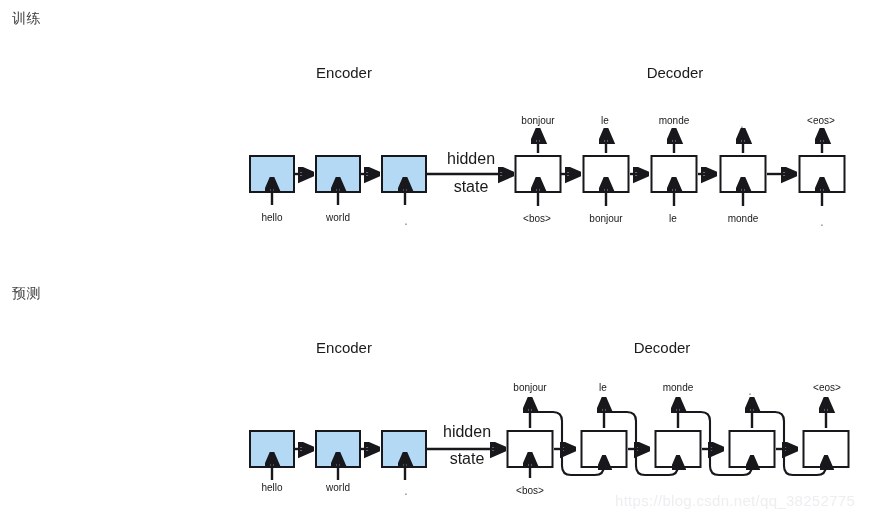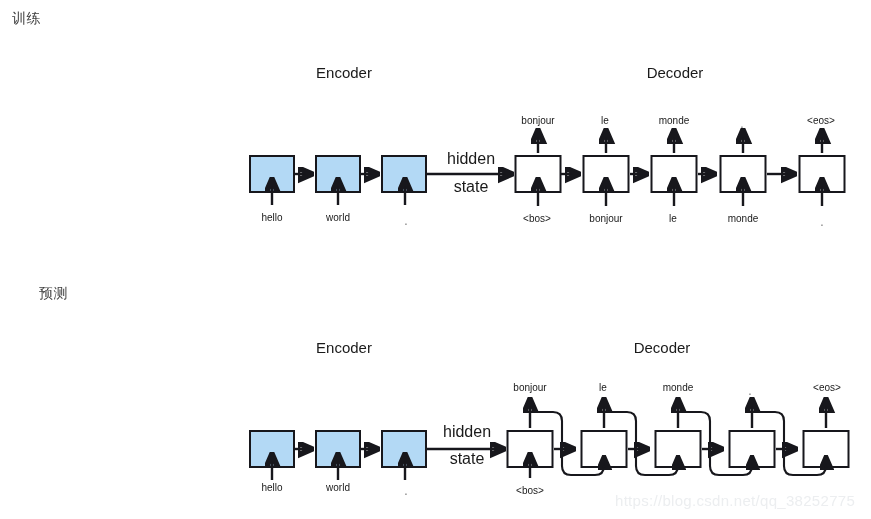--- a/index.html
+++ b/index.html
@@ -149,21 +149,21 @@
     <line x1="822" y1="206" x2="822" y2="180" marker-end="url(#ah)"></line>
 
     <line x1="538" y1="153" x2="538" y2="131" marker-end="url(#ah)"></line>
     <line x1="606" y1="153" x2="606" y2="131" marker-end="url(#ah)"></line>
     <line x1="674" y1="153" x2="674" y2="131" marker-end="url(#ah)"></line>
     <line x1="743" y1="153" x2="743" y2="131" marker-end="url(#ah)"></line>
     <line x1="822" y1="153" x2="822" y2="131" marker-end="url(#ah)"></line>
   </svg>
 </div>
 
-<div class="section-label" style="left:12px; top:285px;margin-left:27px;">预测</div>
+<div class="section-label" style="left:12px; top:285px;">预测</div>
 
 <div class="panel">
 
   <div class="stage-title" style="left:344px; top:339px;">Encoder</div>
   <div class="stage-title" style="left:662px; top:339px;">Decoder</div>
 
   <div class="cell enc" style="left:272px; top:430px;"></div>
   <div class="cell enc" style="left:338px; top:430px;"></div>
   <div class="cell enc" style="left:404px; top:430px;"></div>
 

